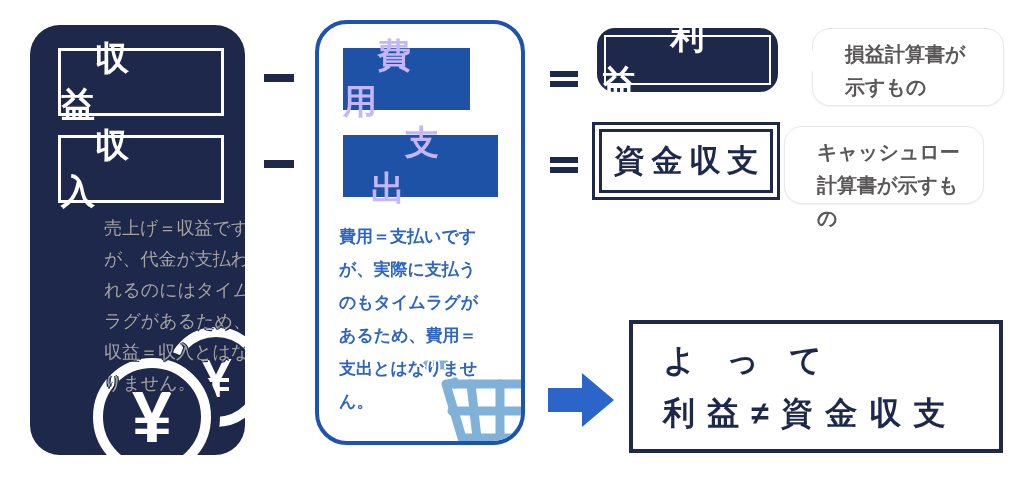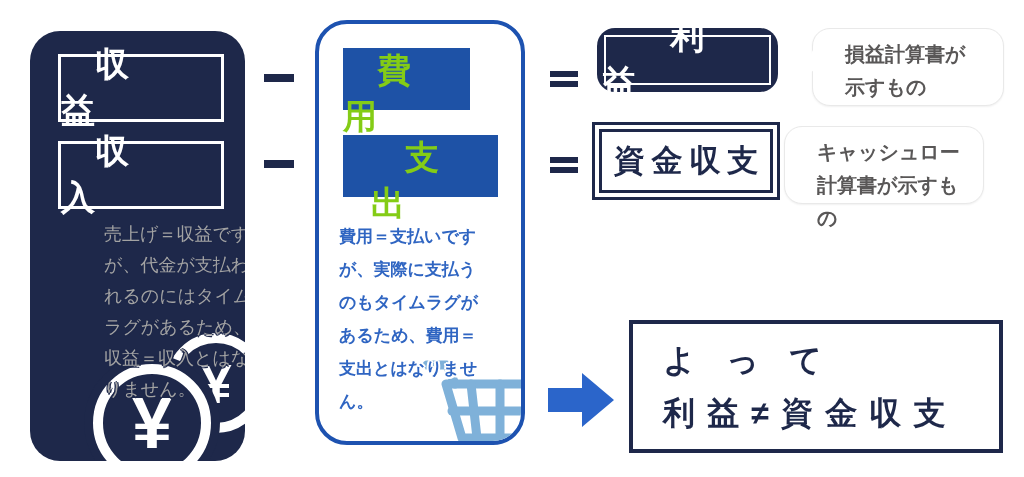--- a/index.html
+++ b/index.html
@@ -12,21 +12,21 @@
     --bubble-gray:#595757;
   }
   html,body{margin:0;padding:0;background:#fff;}
   .canvas{
     position:relative;width:1024px;height:477px;background:#fff;
     font-family:"Liberation Sans","DejaVu Sans",sans-serif;overflow:hidden;
   }
 
   
   .left-panel{
-    position:absolute;left:30px;top:31px;width:215px;height:430px;
+    position:absolute;left:30px;top:25px;width:215px;height:430px;
     background:var(--navy);border-radius:30px;overflow:hidden;
   }
   .outline-box-white{
     position:absolute;left:28px;width:160px;height:62px;border:3px solid #fff;
     display:flex;align-items:center;justify-content:center;
     color:#fff;font-size:34px;font-weight:bold;letter-spacing:1em;text-indent:1em;
   }
   .ob-1{top:23px;} .ob-2{top:110px;}
   .panel-note-white{
     position:absolute;left:26px;top:188px;width:178px;z-index:3;
@@ -50,22 +50,22 @@
     border-top:6px solid var(--navy);border-bottom:6px solid var(--navy);}
   .equals-1{left:550px;top:71px;} .equals-2{left:550px;top:157px;}
 
   
   .middle-panel{
     position:absolute;left:315px;top:20px;width:210px;height:425px;box-sizing:border-box;
     background:#fff;border:4px solid var(--border-blue);border-radius:32px;overflow:hidden;
   }
   .fill-box-blue{
     position:absolute;left:24px;width:127px;height:62px;background:var(--blue);
-    display:flex;align-items:flex-start;justify-content:center;
-    color:#84cc16;font-size:34px;font-weight:bold;letter-spacing:1em;text-indent:1em;
+    display:flex;align-items:center;justify-content:center;
+    color:#c4b5fd;font-size:34px;font-weight:bold;letter-spacing:1em;text-indent:1em;
   }
   .fb-1{top:24px;} .fb-2{top:111px;padding-left:28px;}
   .panel-note-blue{
     position:absolute;left:20px;top:196px;width:178px;z-index:2;
     color:var(--note-blue);font-size:17px;font-weight:bold;line-height:33px;white-space:pre-line;
     text-shadow:-2px 0 #fff,2px 0 #fff,0 -2px #fff,0 2px #fff,
                 -1.5px -1.5px #fff,1.5px -1.5px #fff,-1.5px 1.5px #fff,1.5px 1.5px #fff;
   }
   .cart{position:absolute;left:100px;top:328px;z-index:1;}
 

